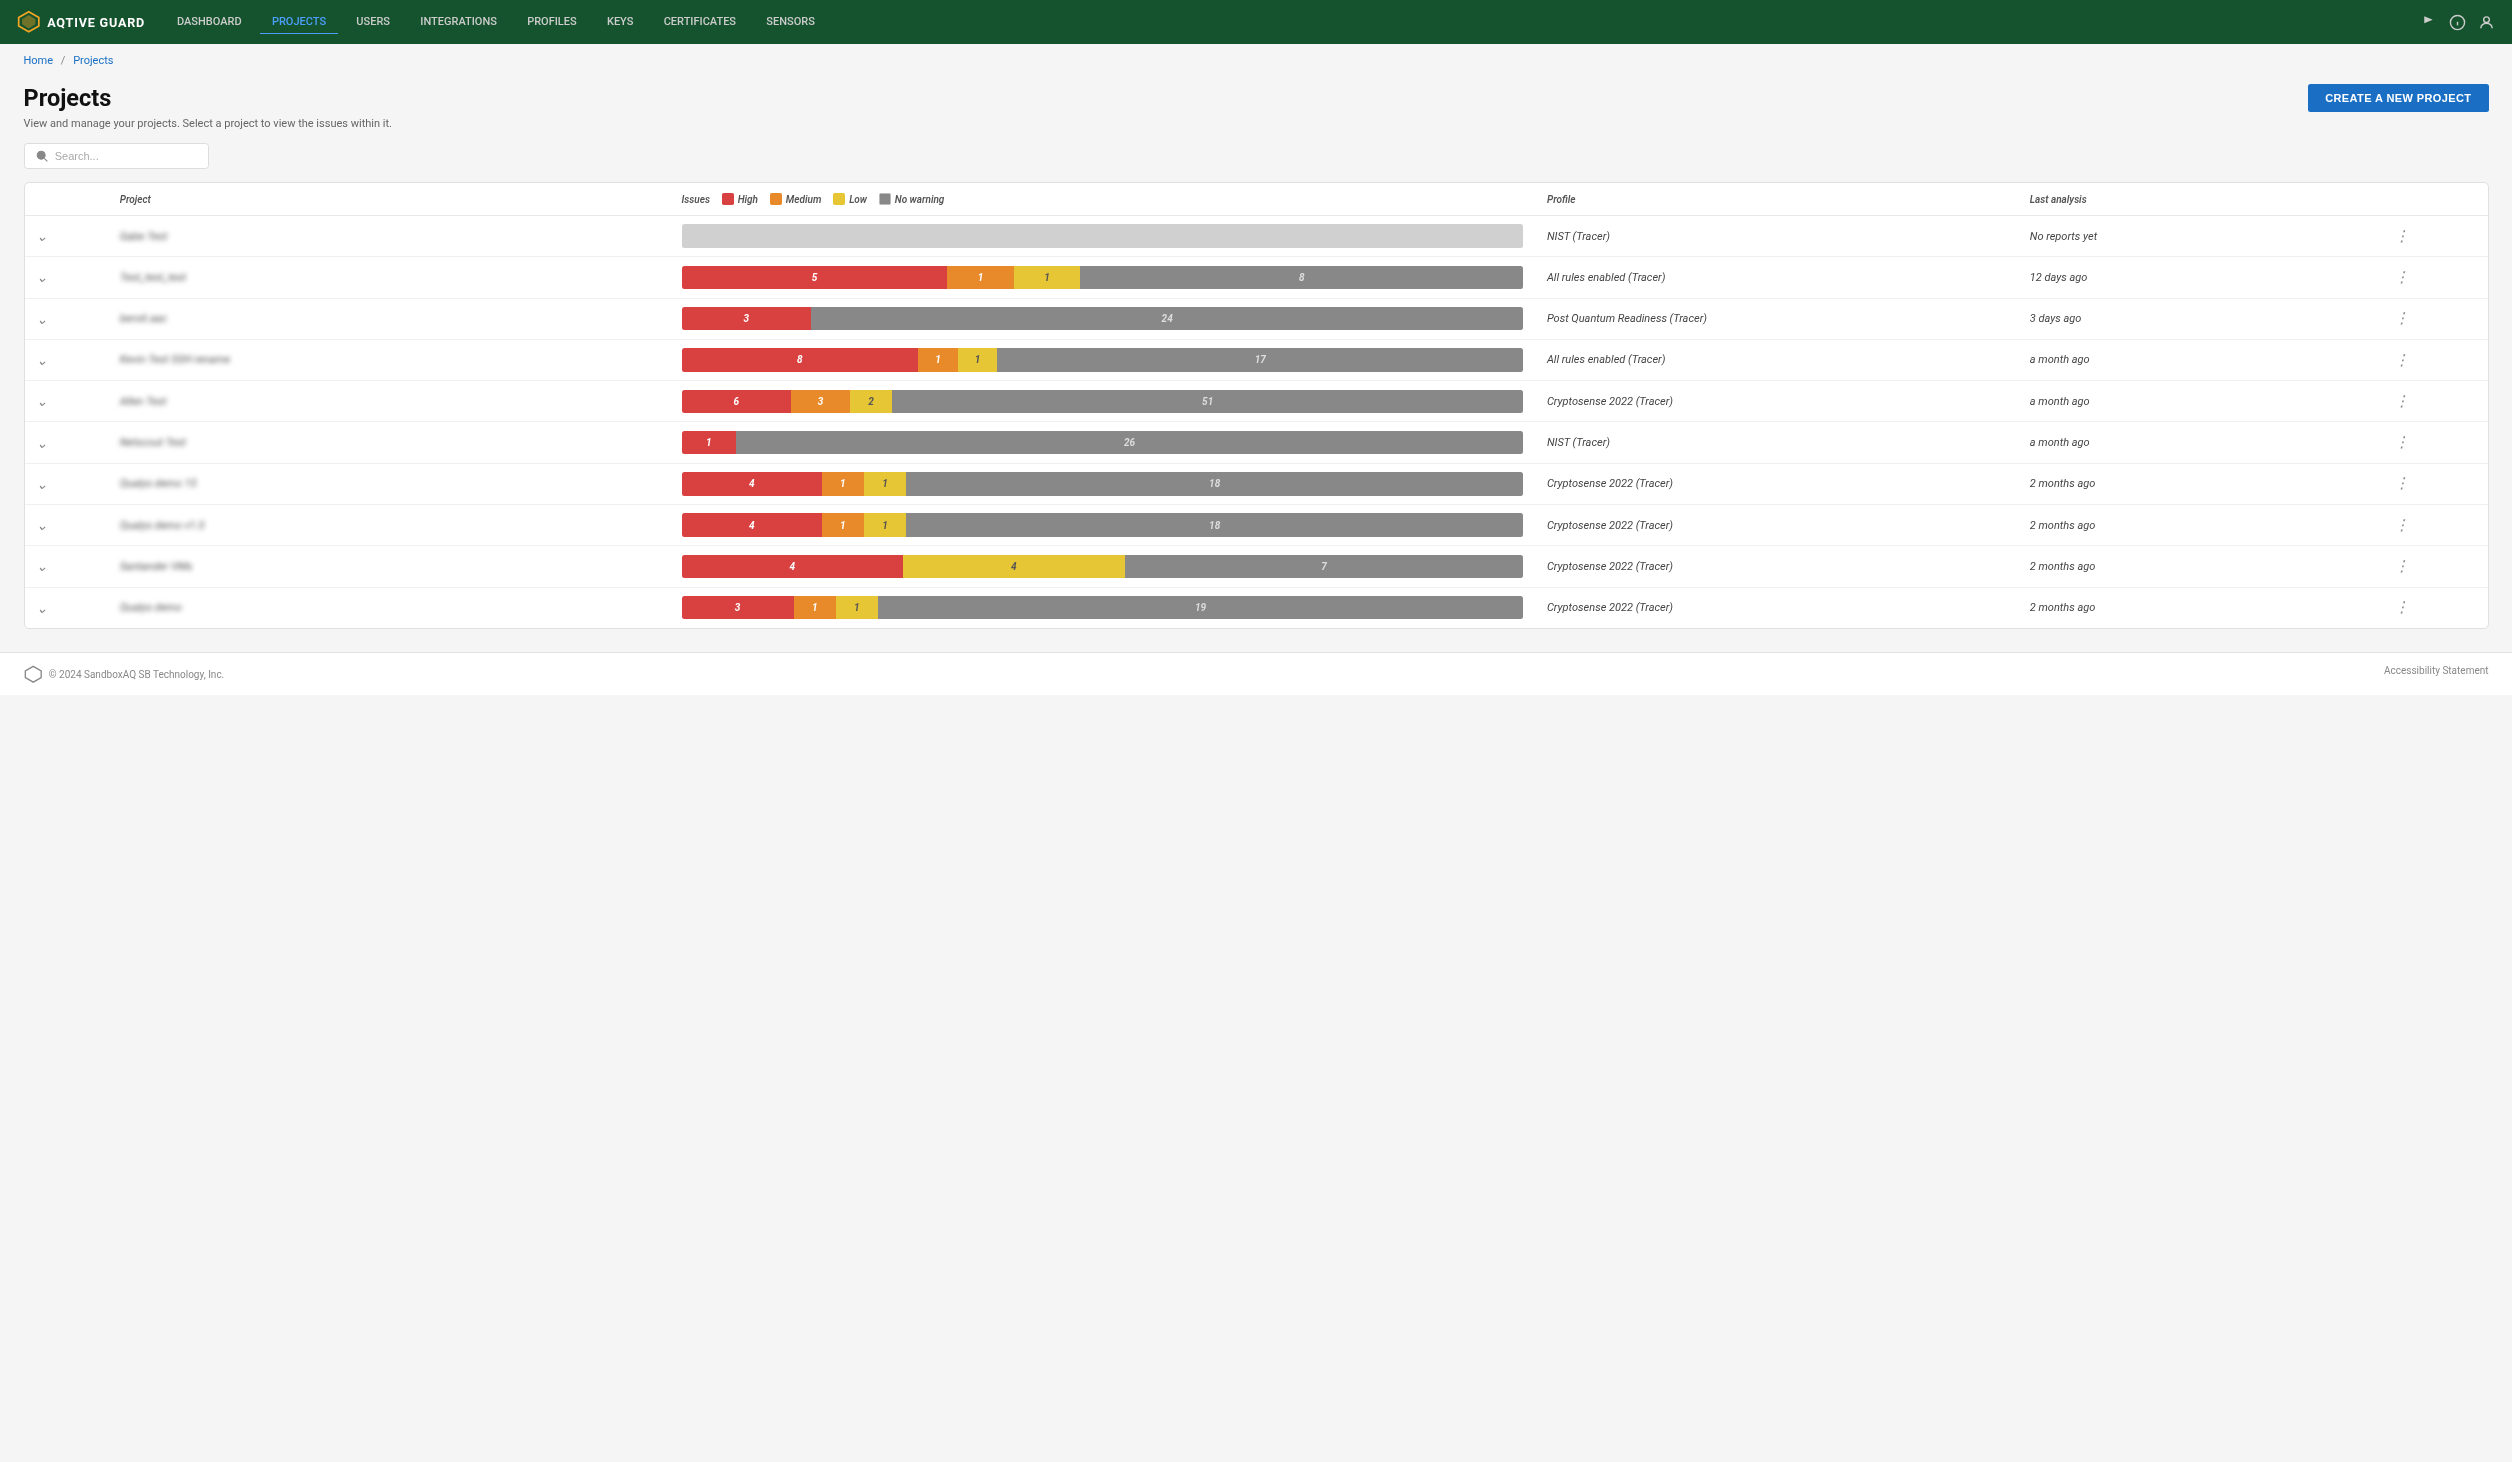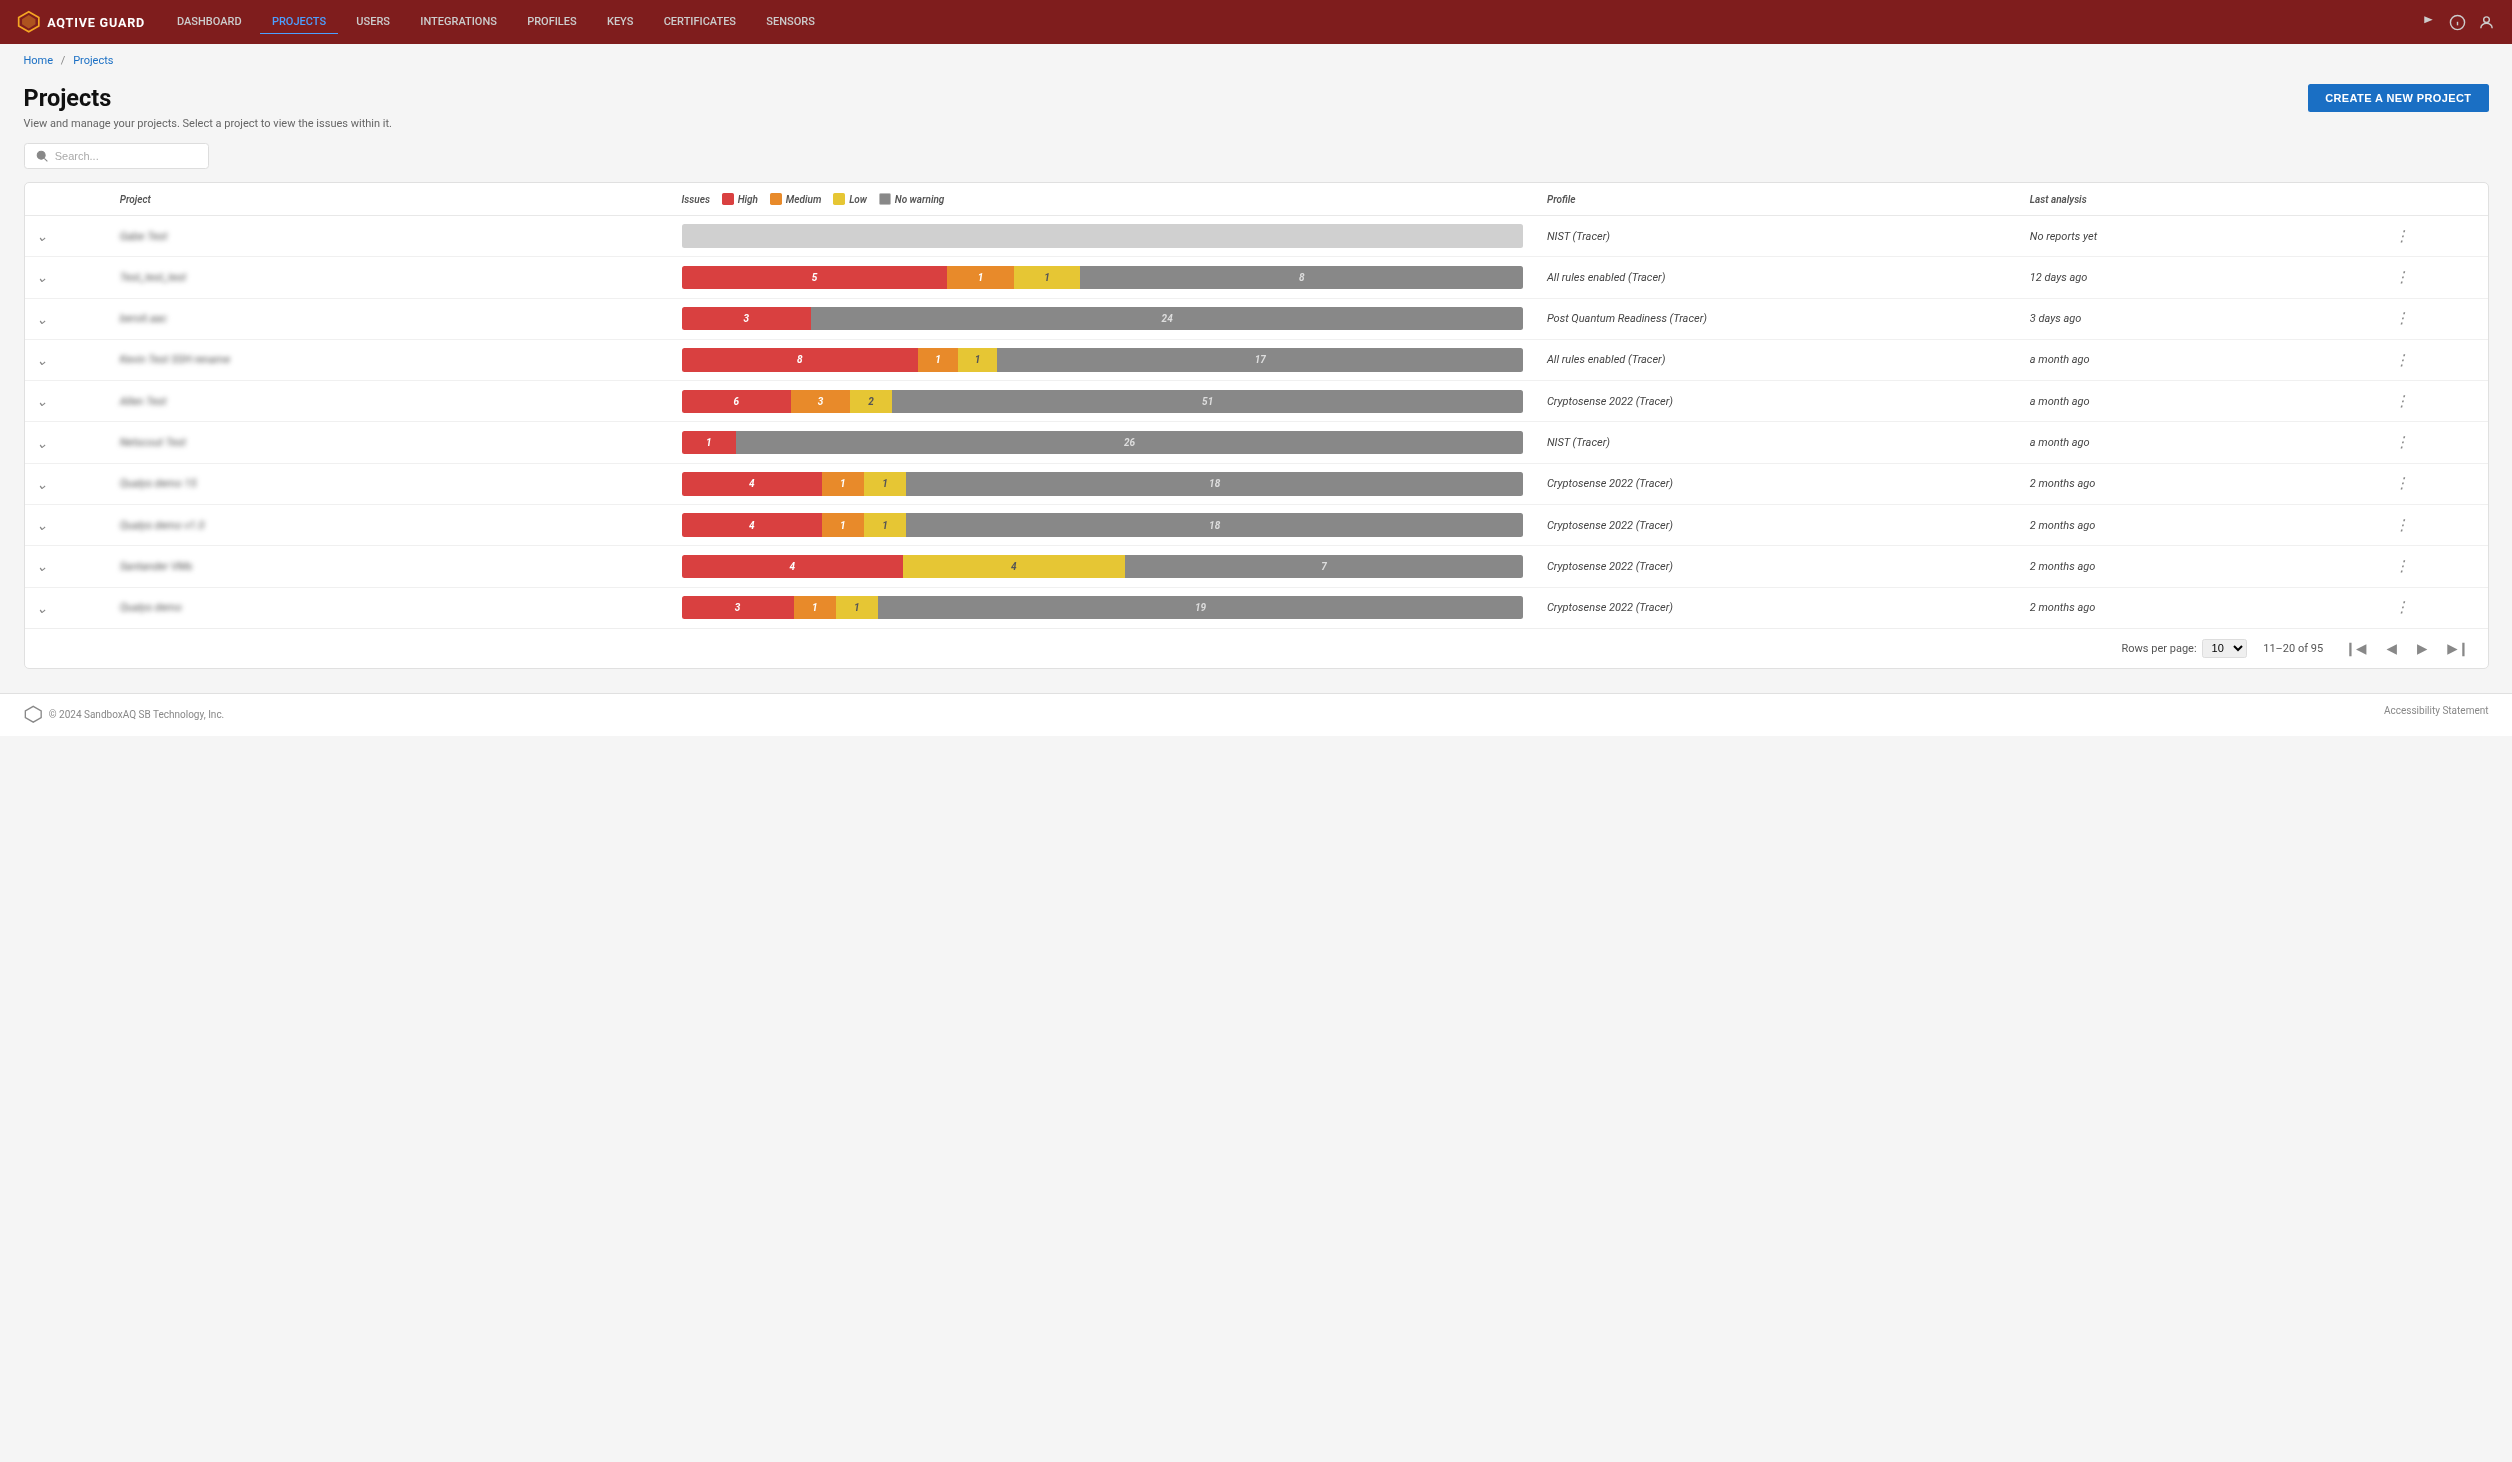--- a/index.html
+++ b/index.html
@@ -1,19 +1,19 @@
 <!DOCTYPE html>
 <html style="font-size:13.5px"><head>
   <meta charset="utf-8">
   <style>
     * { box-sizing: border-box; margin: 0; padding: 0; }
     body { font-family: -apple-system, BlinkMacSystemFont, 'Segoe UI', Roboto, sans-serif; background: #f5f5f5; color: #222; font-size: 11.8px; }
 
     
-    .topnav { background: #7f1d1d; display: flex; align-items: center; height: 44px; padding: 0 17px; gap: 6.7px; }
+    .topnav { background: #14532d; display: flex; align-items: center; height: 44px; padding: 0 17px; gap: 6.7px; }
     .topnav .logo { display: flex; align-items: center; gap: 6.7px; margin-right: 13.5px; }
     .topnav .logo-icon { width: 23.5px; height: 23.5px; }
     .topnav .logo-text { color: #fff; font-weight: 700; font-size: 12.6px; letter-spacing: 0.8px; }
     .topnav .nav-item { color: #ccc; text-decoration: none; padding: 5px 11.8px; font-size: 11px; font-weight: 500; border-bottom: 1.7px solid transparent; }
     .topnav .nav-item.active { color: #4d9fff; border-bottom: 1.7px solid #4d9fff; }
     .topnav .nav-right { margin-left: auto; display: flex; align-items: center; gap: 11.8px; }
     .topnav .nav-right svg { fill: #ccc; width: 17px; height: 17px; cursor: pointer; }
 
     
     .breadcrumb { padding: 10px 23.5px; font-size: 11px; color: #555; }
@@ -321,35 +321,20 @@
                 <div class="bar-segment bar-nowarning" style="flex:46">19</div>
               </div>
             </td>
             <td>Cryptosense 2022 (Tracer)</td>
             <td>2 months ago</td>
             <td><span class="dots-menu">⋮</span></td>
           </tr>
         </tbody>
     </table>
 
-    <div class="pagination">
-      <div class="rows-per-page">
-        <span>Rows per page:</span>
-        <select>
-          <option>10</option>
-          <option>20</option>
-          <option>50</option>
-        </select>
-      </div>
-      <span class="page-info">11–20 of 95</span>
-      <button class="page-btn" title="First page">❙◀</button>
-      <button class="page-btn" title="Previous page">◀</button>
-      <button class="page-btn" title="Next page">▶</button>
-      <button class="page-btn" title="Last page">▶❙</button>
-    </div>
   </div>
 </div>
 
 <footer class="footer">
   <div class="footer-logo">
     <svg width="18.5" height="18.5" viewBox="0 0 28 28">
       <polygon points="14,2 26,9 26,19 14,26 2,19 2,9" fill="none" stroke="#888" stroke-width="2"></polygon>
     </svg>
     <span>© 2024 SandboxAQ SB Technology, Inc.</span>
   </div>

